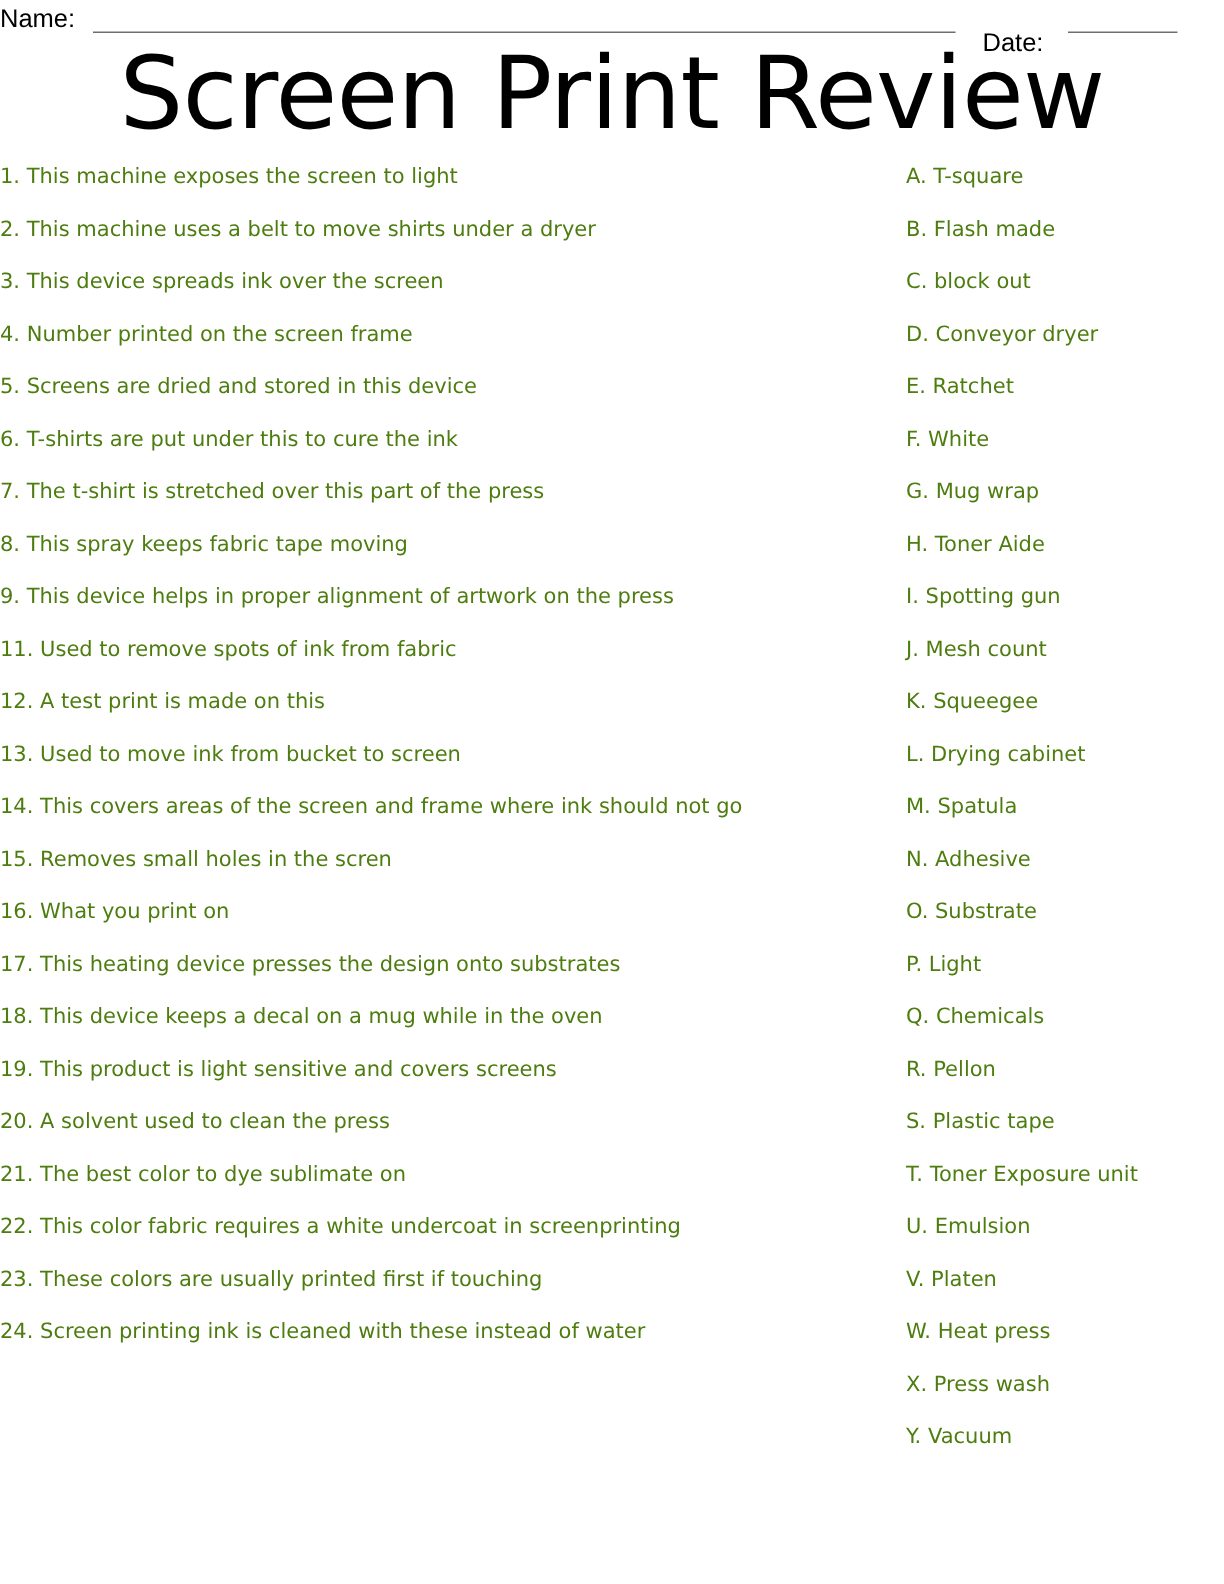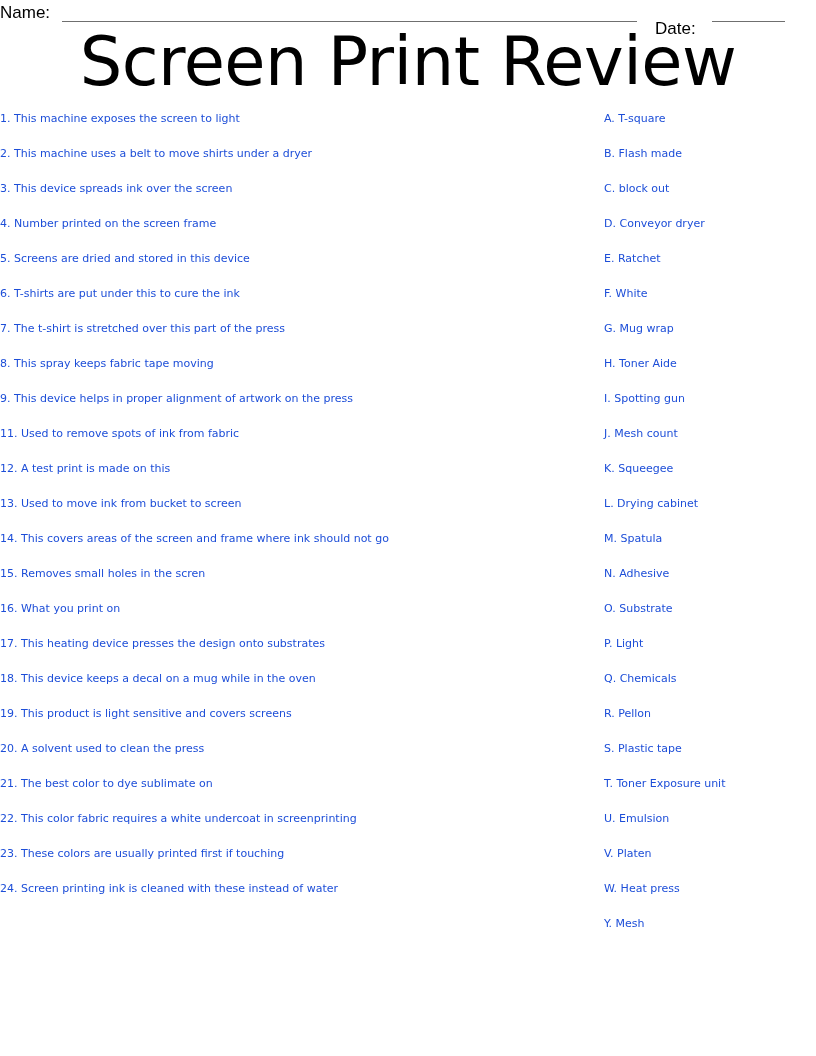--- a/index.html
+++ b/index.html
@@ -68,22 +68,22 @@
   .col {
     position: absolute;
     top: 0;
   }
   .col-questions { left: 0px;   width: 600px; }
   .col-answers   { left: 604px; width: 205px; }
 
   .row {
     height: 35px;
     line-height: 17px;
-    font-size: 11px;
-    color: #1d4ed8;
+    font-size: 14px;
+    color: #4d7c0f;
     white-space: nowrap;
   }
   .row .marker { }
   .row .body   { }
 </style>
 </head>
 <body>
 
 <div class="header">
   <span class="hdr-label" id="name-label">Name:</span>
@@ -137,15 +137,16 @@
       <div class="row"><span class="marker">N.</span><span class="body"> Adhesive</span></div>
       <div class="row"><span class="marker">O.</span><span class="body"> Substrate</span></div>
       <div class="row"><span class="marker">P.</span><span class="body"> Light</span></div>
       <div class="row"><span class="marker">Q.</span><span class="body"> Chemicals</span></div>
       <div class="row"><span class="marker">R.</span><span class="body"> Pellon</span></div>
       <div class="row"><span class="marker">S.</span><span class="body"> Plastic tape</span></div>
       <div class="row"><span class="marker">T.</span><span class="body"> Toner Exposure unit</span></div>
       <div class="row"><span class="marker">U.</span><span class="body"> Emulsion</span></div>
       <div class="row"><span class="marker">V.</span><span class="body"> Platen</span></div>
       <div class="row"><span class="marker">W.</span><span class="body"> Heat press</span></div>
-      <div class="row"><span class="marker">Y.</span><span class="body"> Mesh</span></div>
+      <div class="row"><span class="marker">X.</span><span class="body"> Press wash</span></div>
+      <div class="row"><span class="marker">Y.</span><span class="body"> Vacuum</span></div>
     </div>
 </div>
 
 </body></html>

